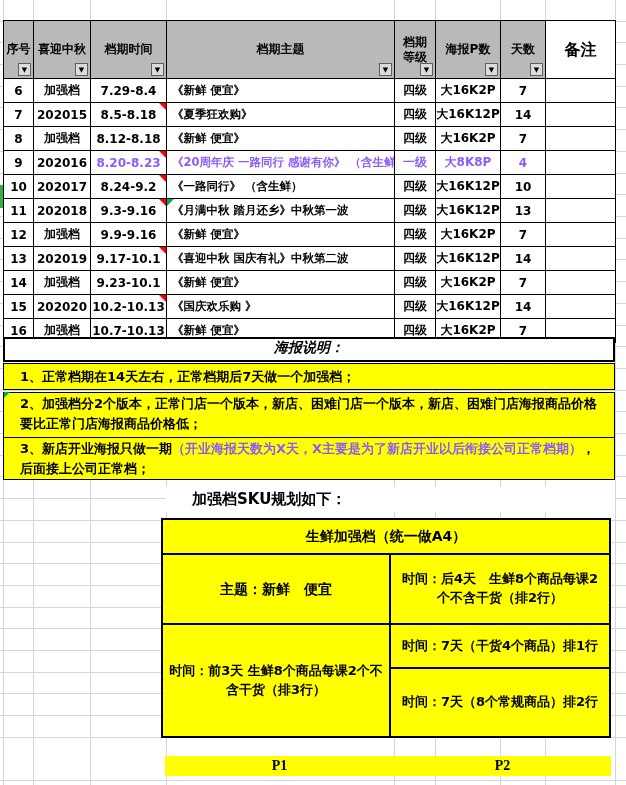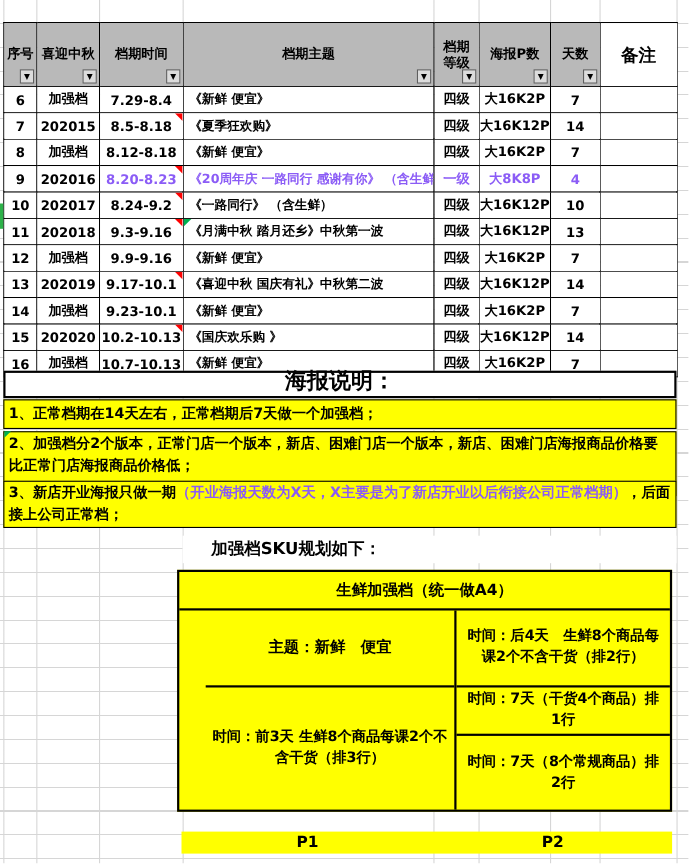--- a/index.html
+++ b/index.html
@@ -28,41 +28,41 @@
   table.sched th.note-col{background:#fff;font-size:16px;text-decoration:underline;}
   table.sched td{height:23px;font-size:12px;text-align:center;white-space:nowrap;}
   td.col-theme{text-align:left !important;padding-left:5px !important;font-size:11.5px !important;}
   .red{color:#8b5cf6;}
   .hlabel{line-height:1.25;display:inline-block;}
   .filter{position:absolute;right:2px;bottom:2px;width:13px;height:13px;background:#dcdcdc;border:1px solid #5f5f5f;font-size:7px;line-height:12px;text-align:center;color:#000;box-sizing:border-box;}
   .tri-red{position:absolute;top:0;right:0;width:0;height:0;border-top:7px solid #ff0000;border-left:7px solid transparent;}
   .tri-green{position:absolute;top:0;left:0;width:0;height:0;border-top:7px solid #00b050;border-right:7px solid transparent;}
   .green-edge{position:absolute;left:0;top:185px;width:3px;height:23px;background:#2db24a;}
   
-  .notes-header{position:absolute;left:3px;top:337px;width:612px;height:25px;border:2px solid #000;background:#fff;box-sizing:border-box;display:flex;align-items:flex-end;justify-content:center;font-size:20px;}
-  .note-row{position:absolute;left:3px;width:612px;background:#ffff00;border:1px solid #000;box-sizing:border-box;font-size:13px;line-height:1.5;padding:1px 4px;}
+  .notes-header{position:absolute;left:3px;top:337px;width:612px;height:25px;border:2px solid #000;background:#fff;box-sizing:border-box;display:flex;align-items:flex-start;justify-content:center;font-size:14px;font-style:italic;}
+  .note-row{position:absolute;left:3px;width:612px;background:#ffff00;border:1px solid #000;box-sizing:border-box;font-size:13px;line-height:1.5;padding:1px 16px;}
   .note-1{top:363px;height:27px;display:flex;align-items:center;}
   .note-2{top:392px;height:59px;}
   .note-3{top:437px;height:43px;}
   .note-green{position:absolute;left:4px;top:392px;width:0;height:0;border-top:6px solid #00b050;border-right:6px solid transparent;}
   
   .sku-title{position:absolute;left:166px;top:487px;width:449px;height:25px;background:#fff;display:flex;align-items:center;font-size:15px;padding-left:26px;box-sizing:border-box;}
   .sku{position:absolute;left:161px;top:518px;width:450px;height:220px;background:#ffff00;border:2px solid #000;box-sizing:border-box;display:flex;flex-direction:column;text-align:center;}
   .sku-h{height:33px;border-bottom:2px solid #000;display:flex;align-items:center;justify-content:center;font-size:14px;}
   .sku-body{flex:1;display:flex;}
-  .sku-left{width:228px;border-right:2px solid #000;display:flex;flex-direction:column;box-sizing:border-box;margin-left:24px;}
+  .sku-left{width:228px;border-right:2px solid #000;display:flex;flex-direction:column;box-sizing:border-box;}
   .sku-right{flex:1;display:flex;flex-direction:column;border-radius:23px;}
   .sku-cell{display:flex;align-items:center;justify-content:center;padding:0 6px;font-size:13px;line-height:1.45;box-sizing:border-box;}
   .sku-lt{height:70px;border-bottom:2px solid #000;font-size:14px;}
   .sku-lb{flex:1;}
   .sku-rt{height:70px;border-bottom:2px solid #000;}
   .sku-rm{height:44px;border-bottom:2px solid #000;}
   .sku-rb{flex:1;}
   
-  .pbar{position:absolute;left:165px;top:756px;width:446px;height:20px;background:#ffff00;display:flex;}
+  .pbar{position:absolute;left:165px;top:756px;width:446px;height:20px;background:#ffff00;display:flex;font-family:Liberation Serif, serif;}
   .pbar .p{display:flex;align-items:center;justify-content:center;font-size:14px;}
   .p1{width:229px;}
   .p2{flex:1;}
 </style>
 </head>
 <body>
 
 <div class="sheet">
   <div class="grid"></div>
 

